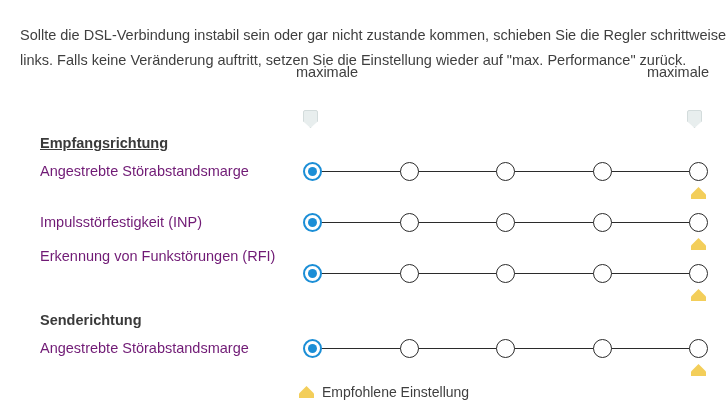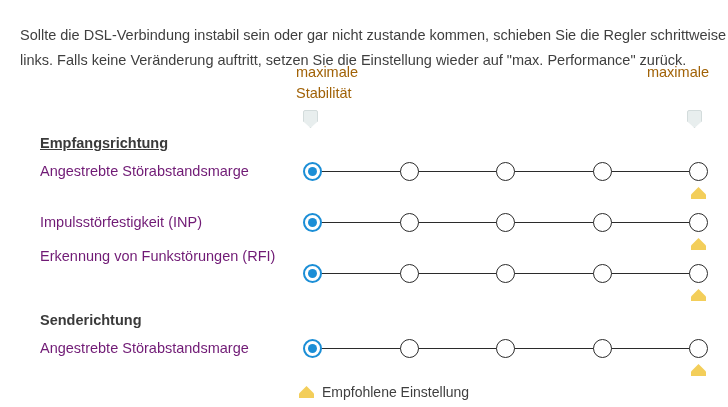--- a/index.html
+++ b/index.html
@@ -33,21 +33,21 @@
     color: #3f3f3f;
     white-space: normal;
   }
 
   
   .col-head {
     position: absolute;
     top: 62px;
     font-size: 14.5px;
     line-height: 21px;
-    color: #a16207;
+    color: #404040;
   }
   .col-head.left  { left: 296px; text-align: left; }
   .col-head.right { right: 19px; text-align: right; }
   .col-head .line2 { display: block; }
 
   
   .handle {
     position: absolute;
     top: 110px;
     width: 15px;
@@ -149,21 +149,20 @@
 </style>
 </head>
 <body>
 
 <div id="page">
 
   <p class="intro">Sollte die DSL-Verbindung instabil sein oder gar nicht zustande kommen, schieben Sie die Regler schrittweise nach links. Falls keine Veränderung auftritt, setzen Sie die Einstellung wieder auf "max. Performance" zurück.</p>
 
   <div class="col-head left">
     <span>maximale</span>
-    <span class="line2">Stabilität</span>
   </div>
   <div class="col-head right">
     <span>maximale</span>
   </div>
 
   <div class="handle left"></div>
   <div class="handle right"></div>
 
   <div id="rows-host">
       <div class="group-head" style="top: 135px; text-decoration: underline;">Empfangsrichtung</div>

